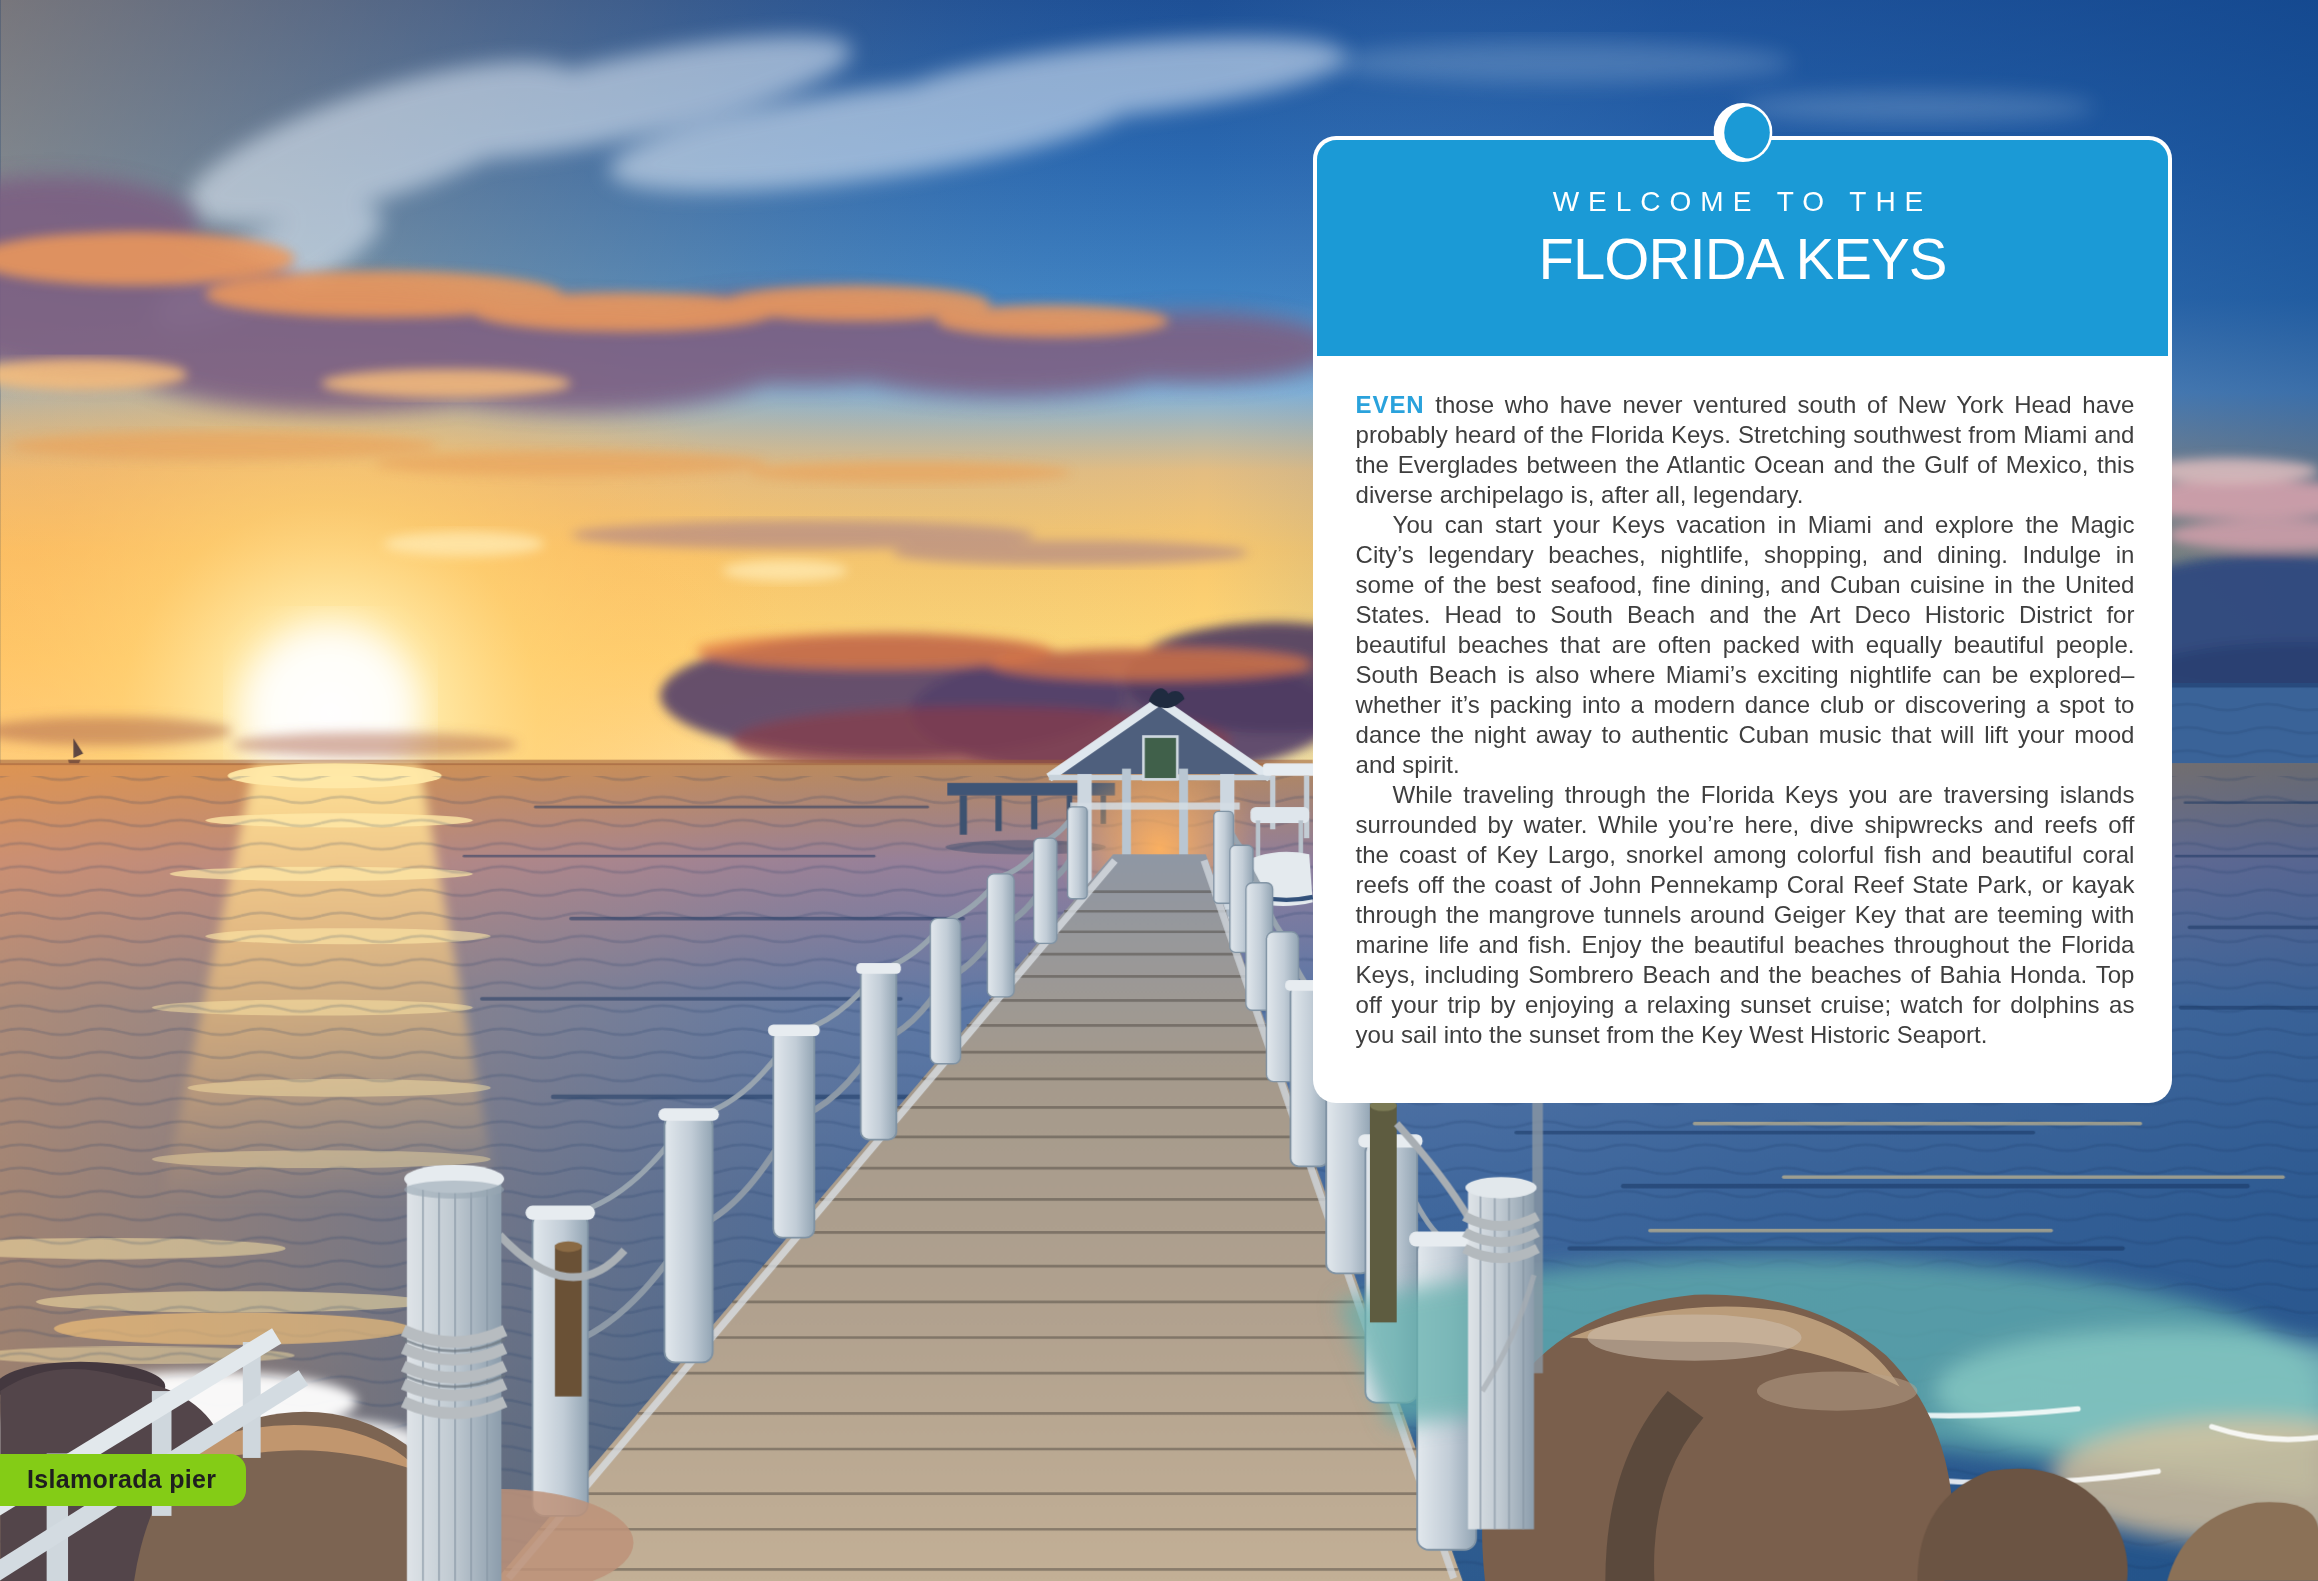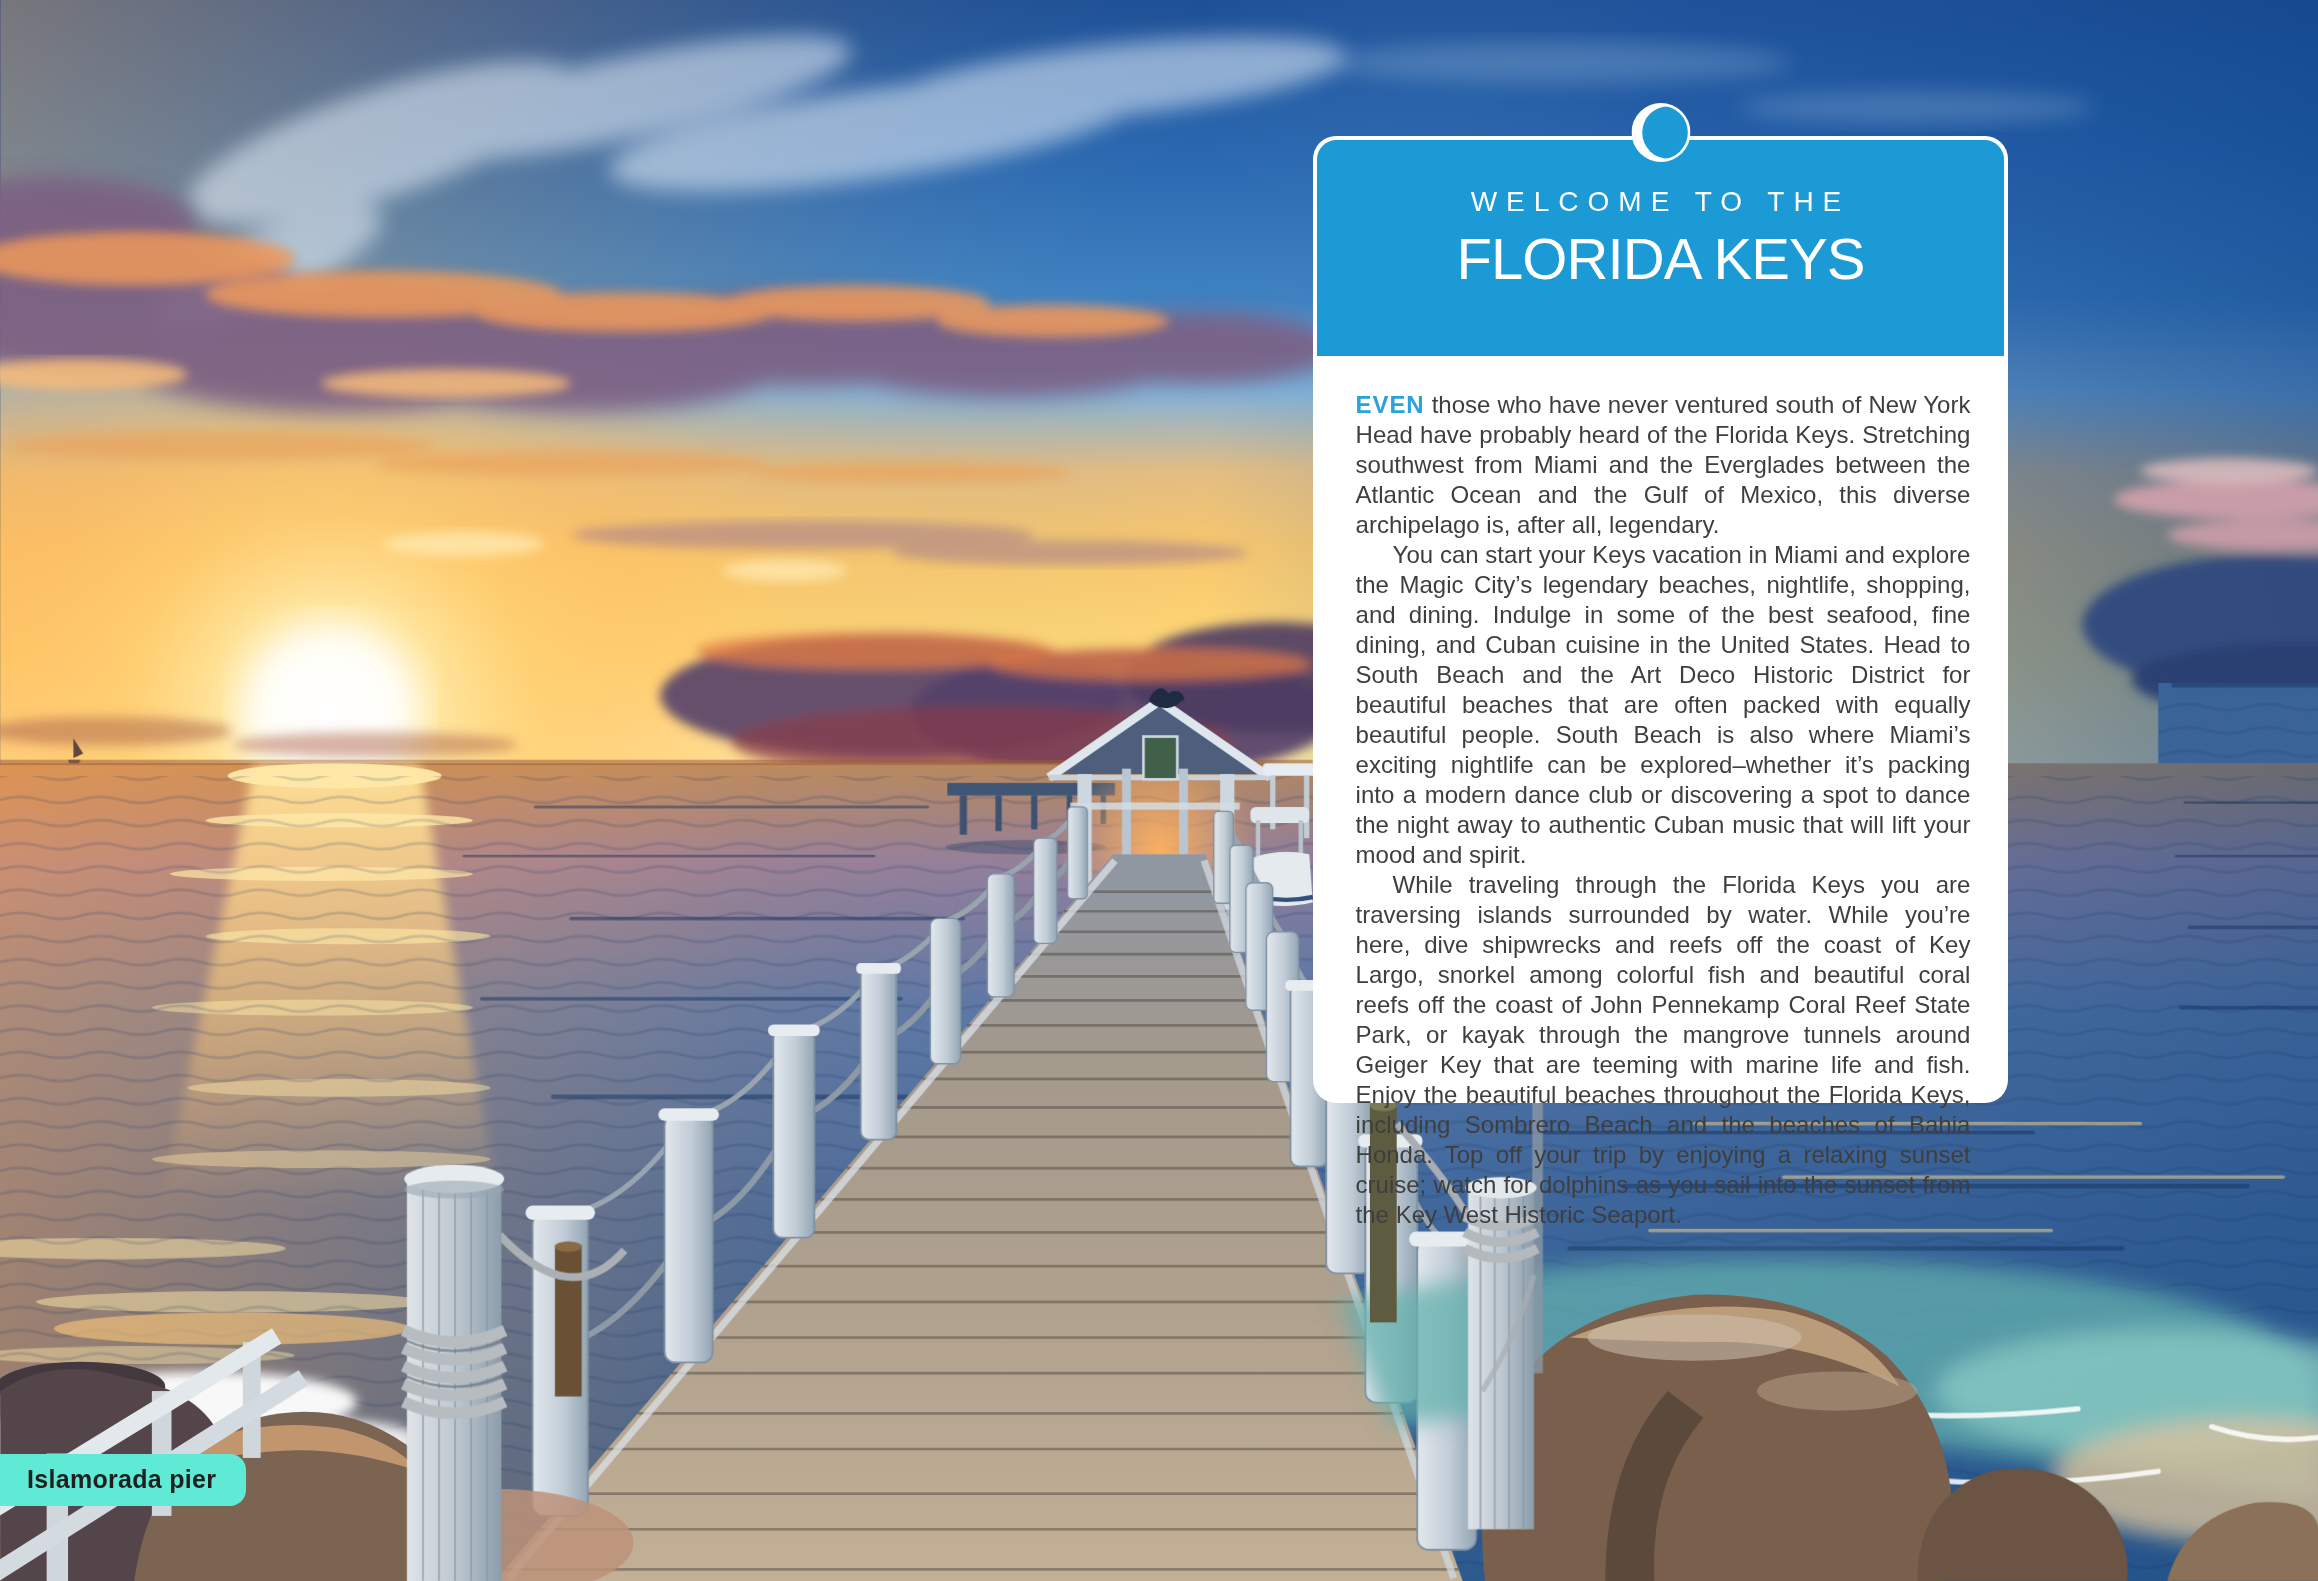--- a/index.html
+++ b/index.html
@@ -1,26 +1,26 @@
 <!DOCTYPE html>
 <html style="--header-blue: #1b9ad6; --lead-blue: #2aa2dc; --body-text: #3e3e3e;font-size:14.3px"><head>
 <meta charset="utf-8">
 <style>
   html,body{margin:0;padding:0;background:#0c2a50;}
   .stage{position:relative;width:2319px;height:1581px;overflow:hidden;
          font-family:"Liberation Sans",sans-serif;}
   .photo{position:absolute;left:0;top:0;width:2319px;height:1581px;display:block;}
 
   
-  .caption{position:absolute;left:0;top:1454px;background:#5eead4;
+  .caption{position:absolute;left:0;top:1454px;background:#84cc16;
            padding:10.7px 30px 12.5px 27px;border-radius:0 16px 16px 0;z-index:5;}
   .caption span{font-size:25px;font-weight:bold;color:#1f1f1f;letter-spacing:0.3px;}
 
   
-  .card{position:absolute;left:1313px;top:136px;width:695px;height:967px;
+  .card{position:absolute;left:1313px;top:136px;width:859px;height:967px;
         background:#ffffff;border-radius:23px;z-index:4;box-sizing:border-box;
         padding:3.6px;}
   .card-header{position:relative;height:216px;border-radius:19.6px 19.6px 0 0;
         background:var(--header-blue,#1b9ad6);
         display:flex;flex-direction:column;align-items:center;justify-content:flex-start;}
   .moon{position:absolute;left:50%;top:-37px;transform:translateX(-50%);
         width:59px;height:59px;}
   .eyebrow{margin-top:46px;color:#ffffff;font-size:28px;font-weight:400;
         letter-spacing:9px;white-space:nowrap;}
   .title{margin:12.5px 0 0 0;color:#ffffff;font-size:58px;line-height:1;

